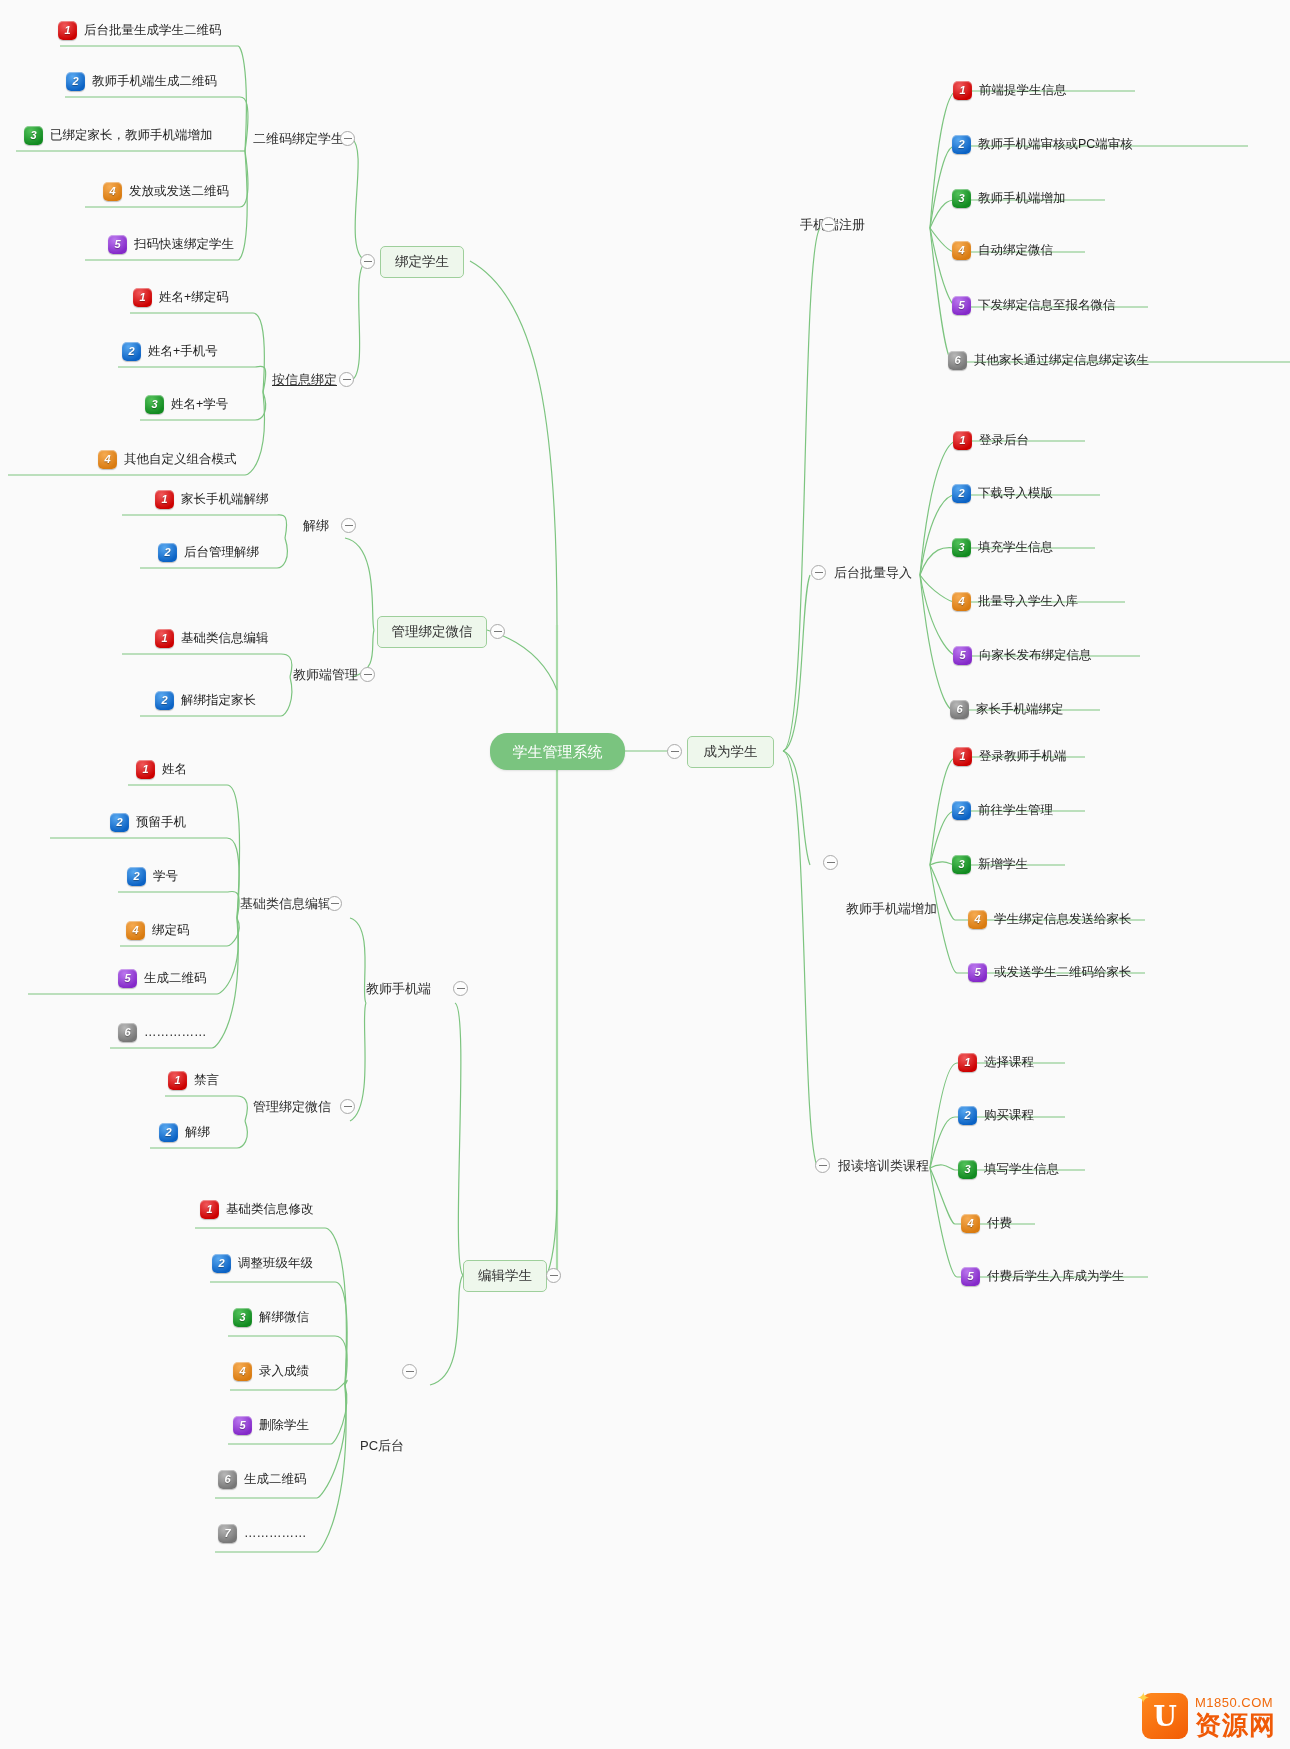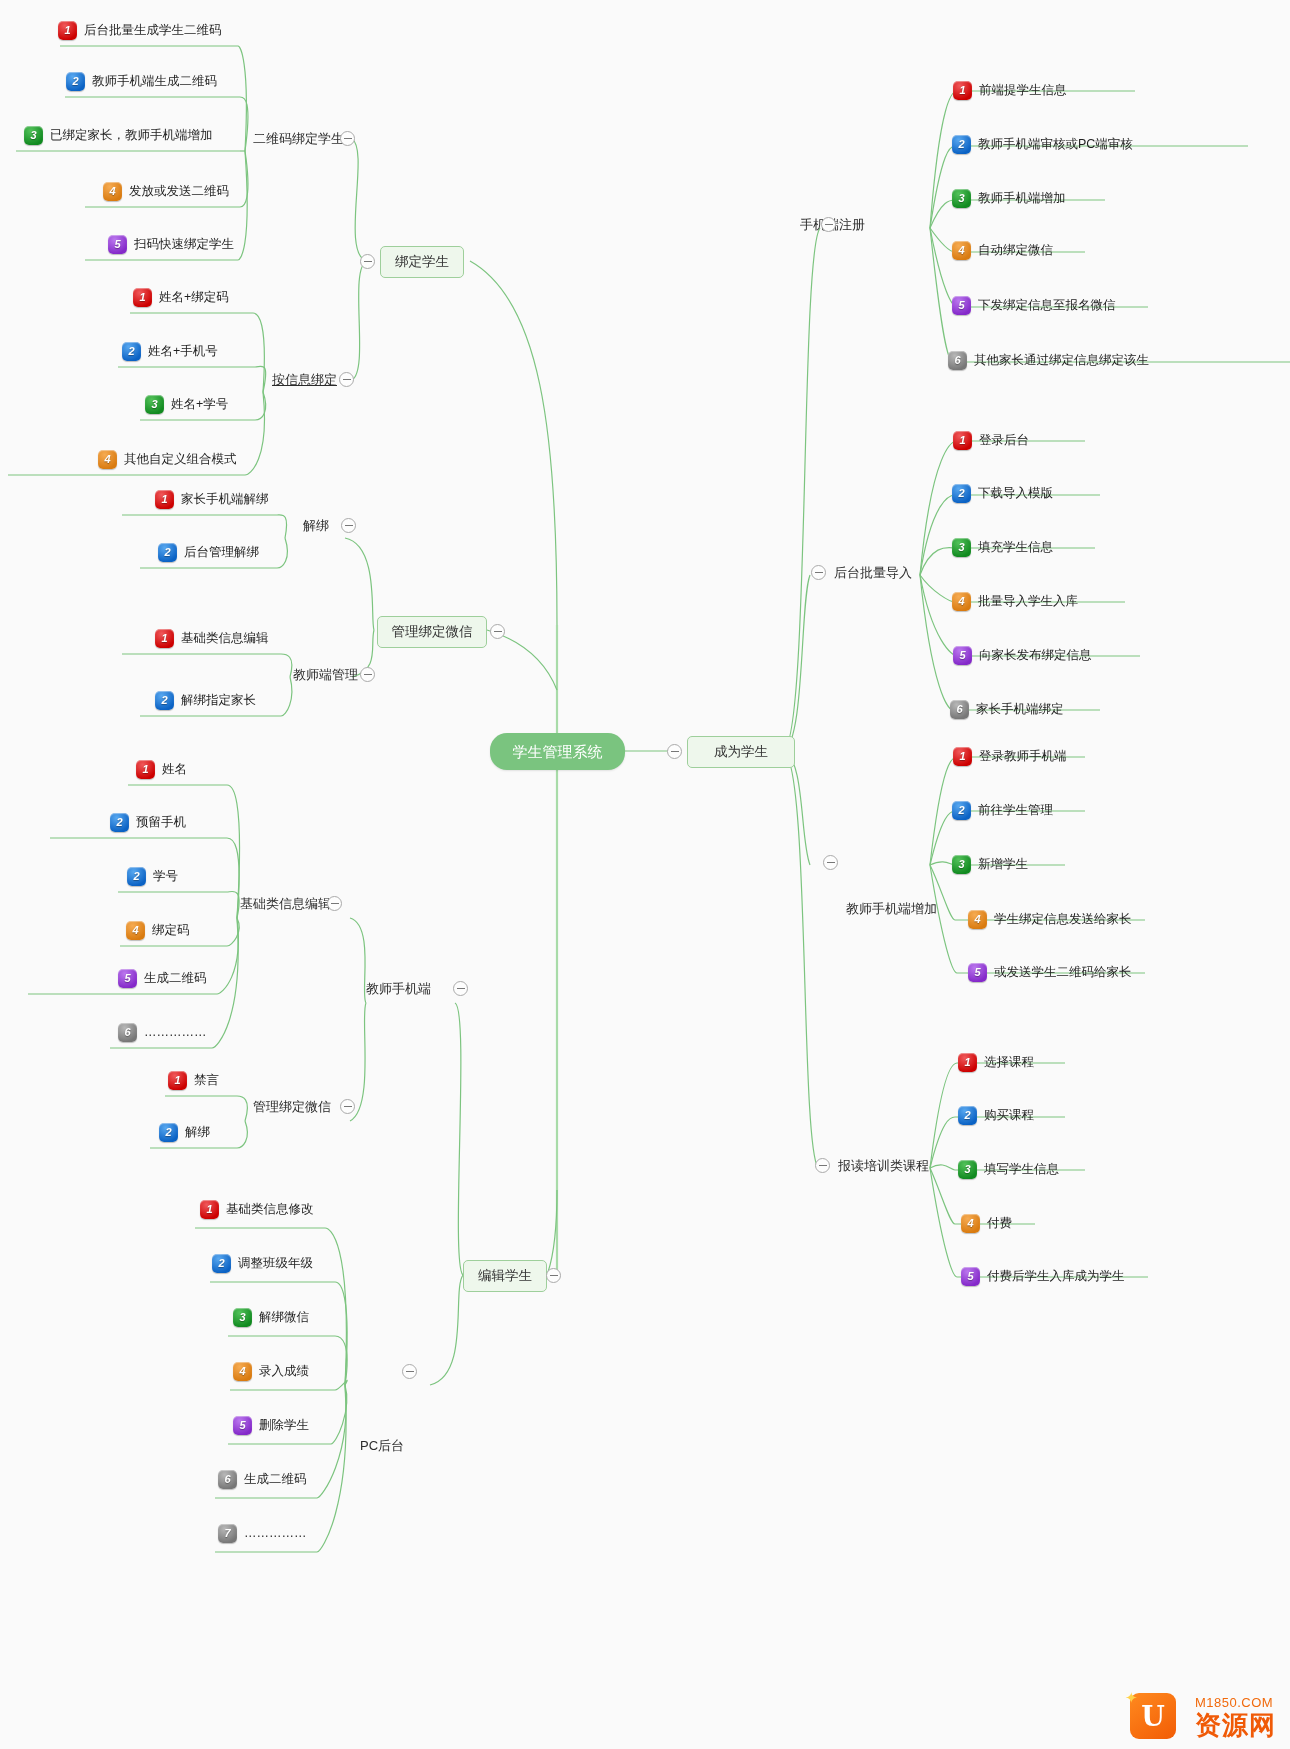--- a/index.html
+++ b/index.html
@@ -117,21 +117,21 @@
     display: flex; align-items: center; justify-content: center;
   }
   .wm-badge .wm-glyph {
     color: #fff; font-size: 27px; font-weight: bold;
     font-family: "DejaVu Serif", serif;
   }
   .wm-badge .wm-star {
     position: absolute; left: -5px; top: -4px;
     color: #ffd24a; font-size: 15px;
   }
-  .wm-text { display: flex; flex-direction: column; gap: 2px; margin-left: 12px; }
+  .wm-text { display: flex; flex-direction: column; gap: 2px; }
   .wm-dom {
     font-size: 13px; color: #f16a0c; letter-spacing: .5px;
     font-family: "Liberation Sans", sans-serif;
   }
   .wm-cn {
     font-size: 26px; color: #f05a07; font-weight: bold;
     letter-spacing: 1px; line-height: 1;
   }
 </style>
 </head>
@@ -290,21 +290,21 @@
   <div class="node main-node" style="left:380px; top:246px; width:84px;">
     <span>绑定学生</span>
   </div>
   <div class="toggle" style="left:360px; top:254px;"></div>
 
   <div class="node main-node" style="left:377px; top:616px; width:110px;">
     <span>管理绑定微信</span>
   </div>
   <div class="toggle" style="left:490px; top:624px;"></div>
 
-  <div class="node main-node" style="left:687px; top:736px; width:108px;">
+  <div class="node main-node" style="left:687px; top:736px; width:87px;">
     <span>成为学生</span>
   </div>
   <div class="toggle" style="left:667px; top:744px;"></div>
 
   <div class="node main-node" style="left:463px; top:1260px; width:84px;">
     <span>编辑学生</span>
   </div>
   <div class="toggle" style="left:546px; top:1268px;"></div>
 
   <div class="node plain-node" style="left:253px; top:132px;text-align:center;">

